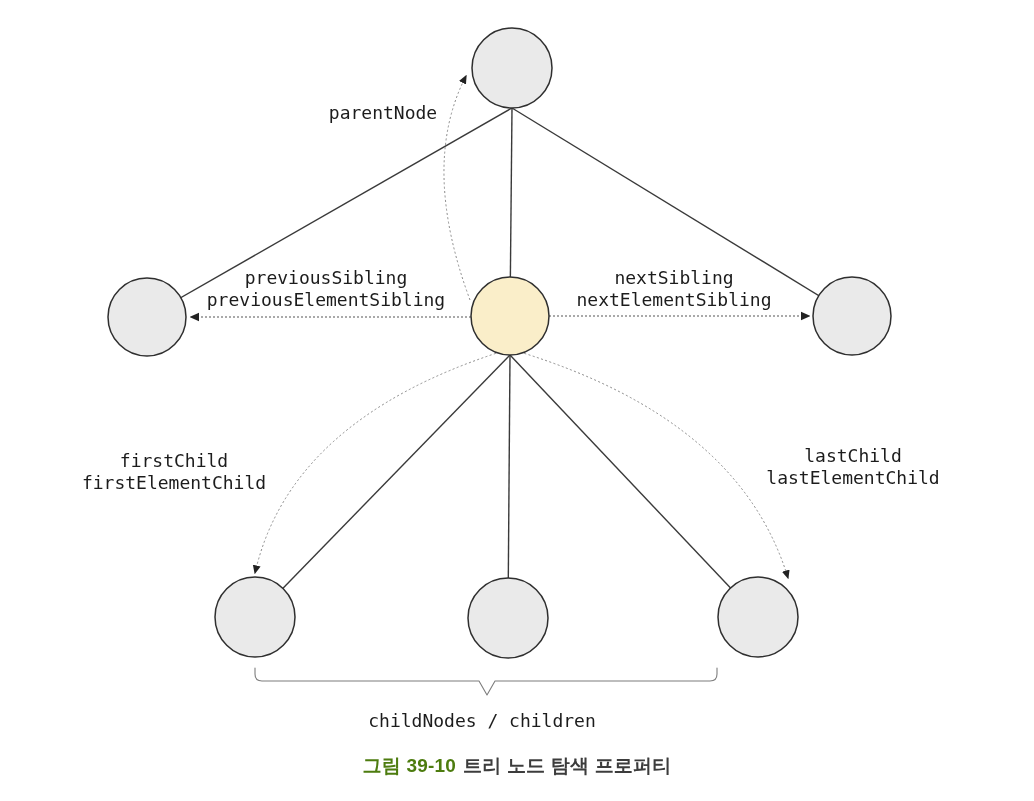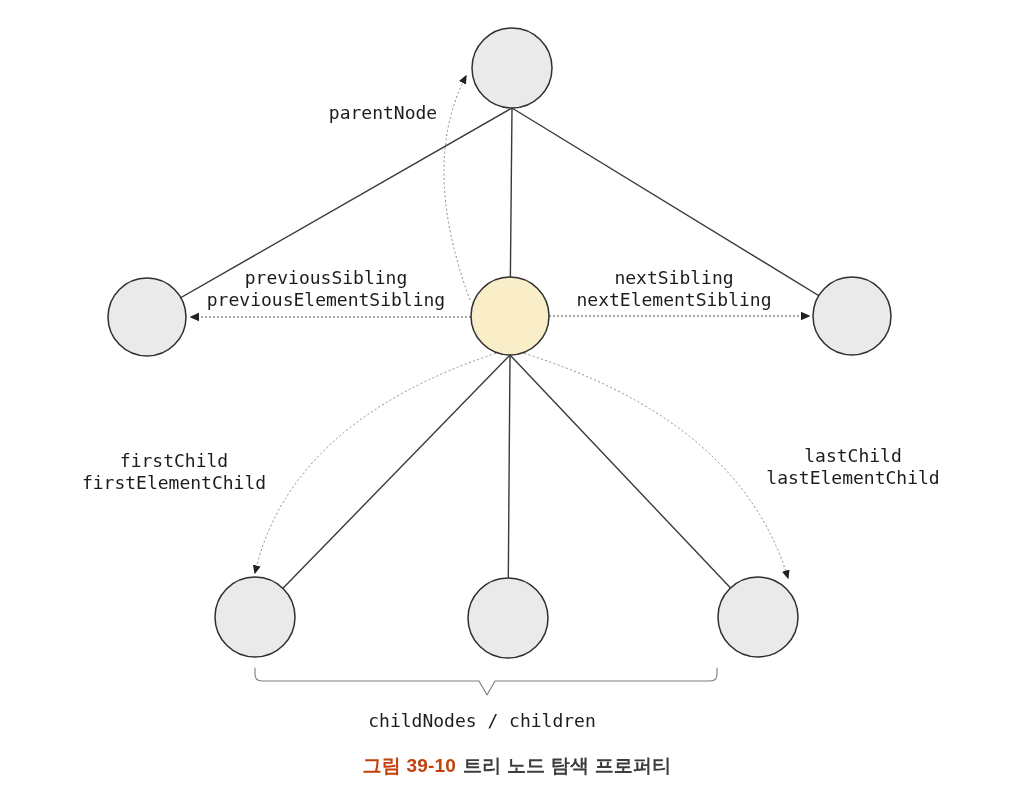--- a/index.html
+++ b/index.html
@@ -59,21 +59,21 @@
     left: 0;
     width: 1034px;
     text-align: center;
     font-family: "Liberation Sans", "DejaVu Sans", sans-serif;
     font-size: 19px;
     font-weight: bold;
     color: #3c3c3c;
     letter-spacing: 0.2px;
   }
   .caption .fig-label {
-    color: #c2410c;
+    color: #4d7c0f;
     margin-right: 7px;
   }
 </style>
 </head>
 <body>
 
 <div class="stage">
   <svg class="diagram" width="1034" height="745" viewBox="0 0 1034 745" xmlns="http://www.w3.org/2000/svg">
     <defs>
       <marker id="arrow" viewBox="0 0 10 10" refX="8.5" refY="5" markerWidth="9" markerHeight="9" orient="auto-start-reverse">

